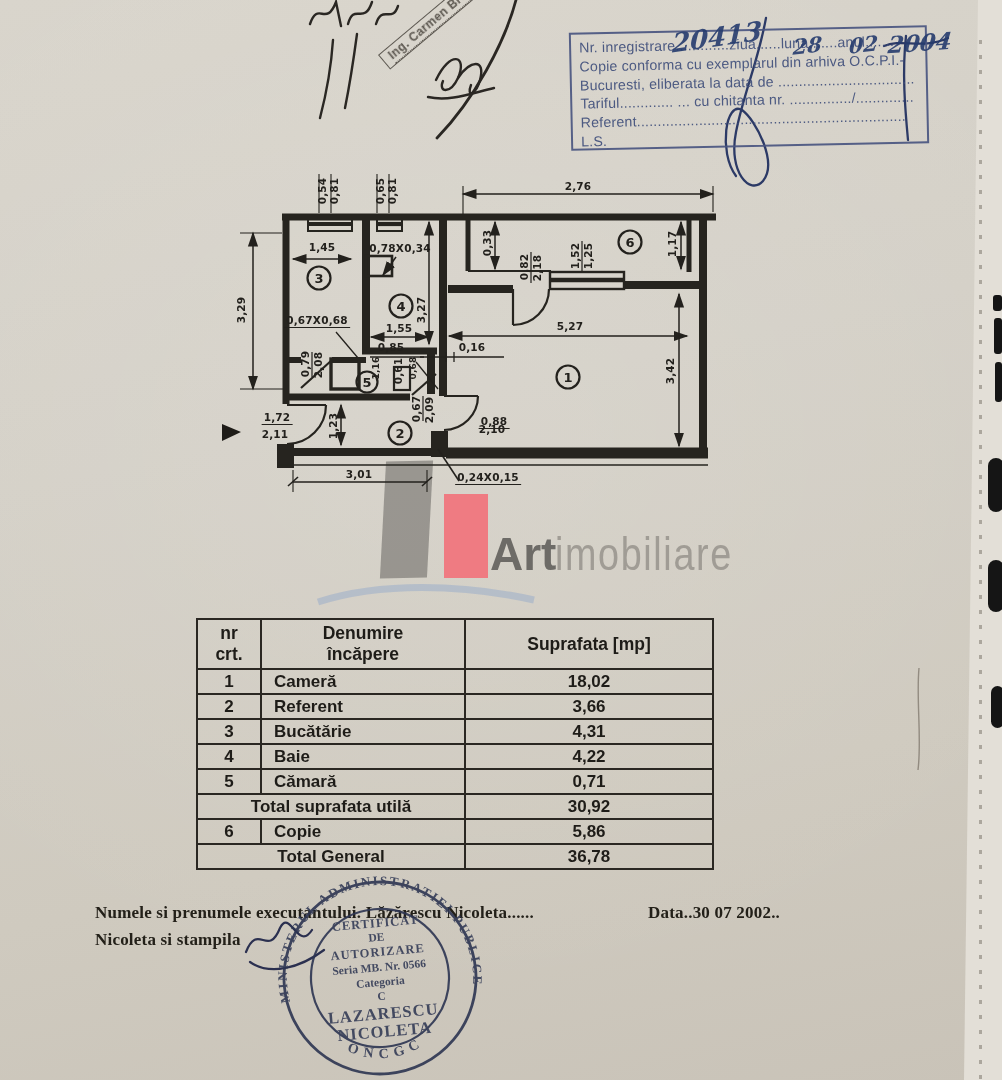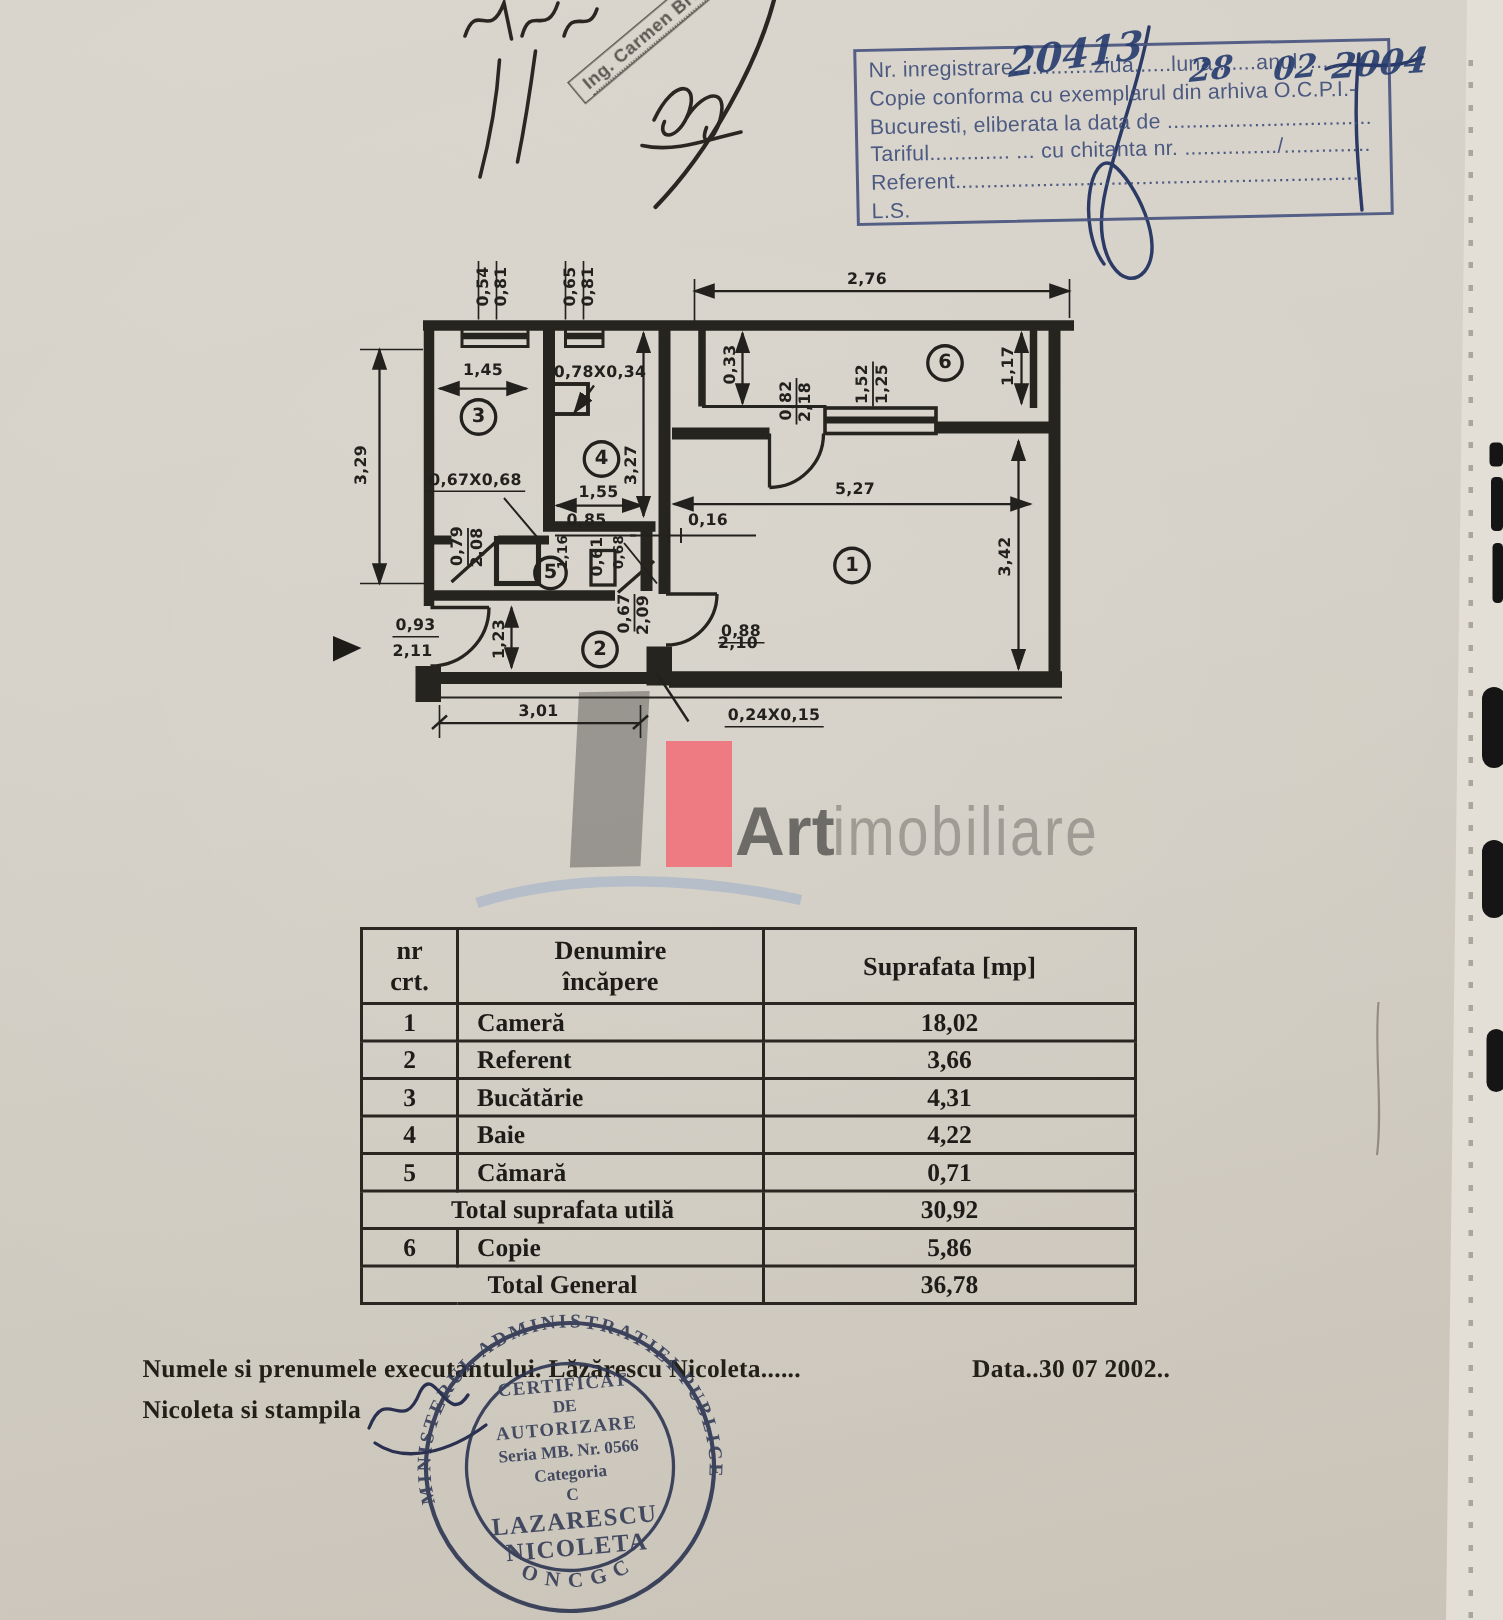--- a/index.html
+++ b/index.html
@@ -37,21 +37,21 @@
   .logo-gray{position:absolute;left:383px;top:461px;width:47px;height:117px;
        background:rgba(96,93,90,.52);transform:skewX(-4deg) rotate(-1deg);}
   .logo-red{position:absolute;left:444px;top:494px;width:44px;height:84px;
        background:rgba(242,113,122,.9);}
   .logo-art{position:absolute;left:490px;top:531px;font:bold 46px/46px "Liberation Sans",sans-serif;
        color:rgba(94,92,89,.88);letter-spacing:0px;}
   .logo-imo{position:absolute;left:555px;top:531px;font:46px/46px "Liberation Sans",sans-serif;
        color:rgba(150,147,140,.85);transform:scaleX(.82);transform-origin:left;letter-spacing:2px;}
   
   .areatable{position:absolute;left:196px;top:618px;border-collapse:collapse;
-       font-family:Liberation Serif, serif;color:#1e1c18;margin-left:44px;}
+       font-family:Liberation Sans, sans-serif;color:#1e1c18;}
   .areatable td,.areatable th{border:2.2px solid #2a2722;padding:0 6px;height:23px;
        font-size:17px;font-weight:bold;}
   .areatable th{height:48px;font-size:17.5px;}
   .areatable .c{text-align:center;}
   .areatable .n{text-align:left;padding-left:12px;}
   
   .foot{position:absolute;color:#232019;font:600 17px "Liberation Serif",serif;
        letter-spacing:.2px;white-space:nowrap;}
   
   .rs-text{fill:#2d3552;font-family:"Liberation Serif",serif;text-anchor:middle;opacity:.95;}
@@ -234,25 +234,25 @@
     <span class="dim v" style="left:305px;top:364px">0,79</span>
     <span class="dim v" style="left:318px;top:365px">2,08</span>
     <span class="dim v small" style="left:376px;top:368px">1,16</span>
     <span class="dim v" style="left:398px;top:371px">0,61</span>
     <span class="dim v small" style="left:413px;top:368px">0,68</span>
     <span class="dim v" style="left:670px;top:371px">3,42</span>
     <span class="dim v" style="left:416px;top:409px">0,67</span>
     <span class="dim v" style="left:429px;top:410px">2,09</span>
     <span class="dim u" style="left:494px;top:422px">0,88</span>
     <span class="dim" style="left:492px;top:429px">2,10</span>
-    <span class="dim u" style="left:277px;top:418px">0,93</span>
+    <span class="dim u" style="left:277px;top:418px">1,72</span>
     <span class="dim" style="left:275px;top:434px">2,11</span>
     <span class="dim v" style="left:333px;top:426px">1,23</span>
     <span class="dim" style="left:359px;top:474px">3,01</span>
-    <span class="dim u" style="left:516px;top:478px">0,24X0,15</span>
+    <span class="dim u" style="left:488px;top:478px">0,24X0,15</span>
 
     <span class="roomnum" style="left:568px;top:377px">1</span>
     <span class="roomnum" style="left:400px;top:433px">2</span>
     <span class="roomnum" style="left:319px;top:278px">3</span>
     <span class="roomnum" style="left:401px;top:306px">4</span>
     <span class="roomnum" style="left:367px;top:382px">5</span>
     <span class="roomnum" style="left:630px;top:242px">6</span>
 
     <div class="regbox">
       <div>Nr. inregistrare.............ziua......luna.......anul.......</div>

